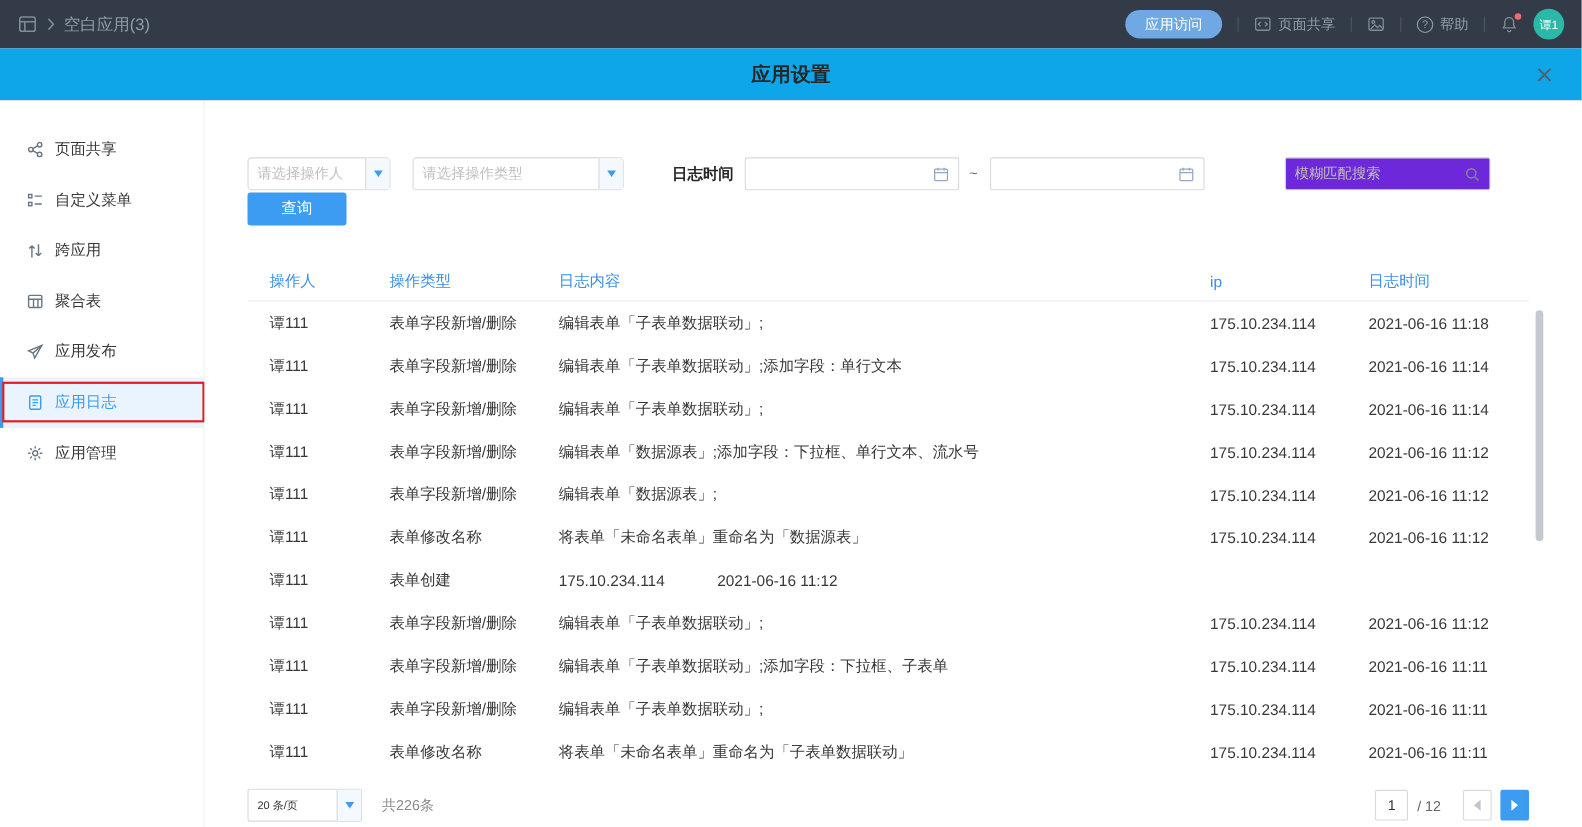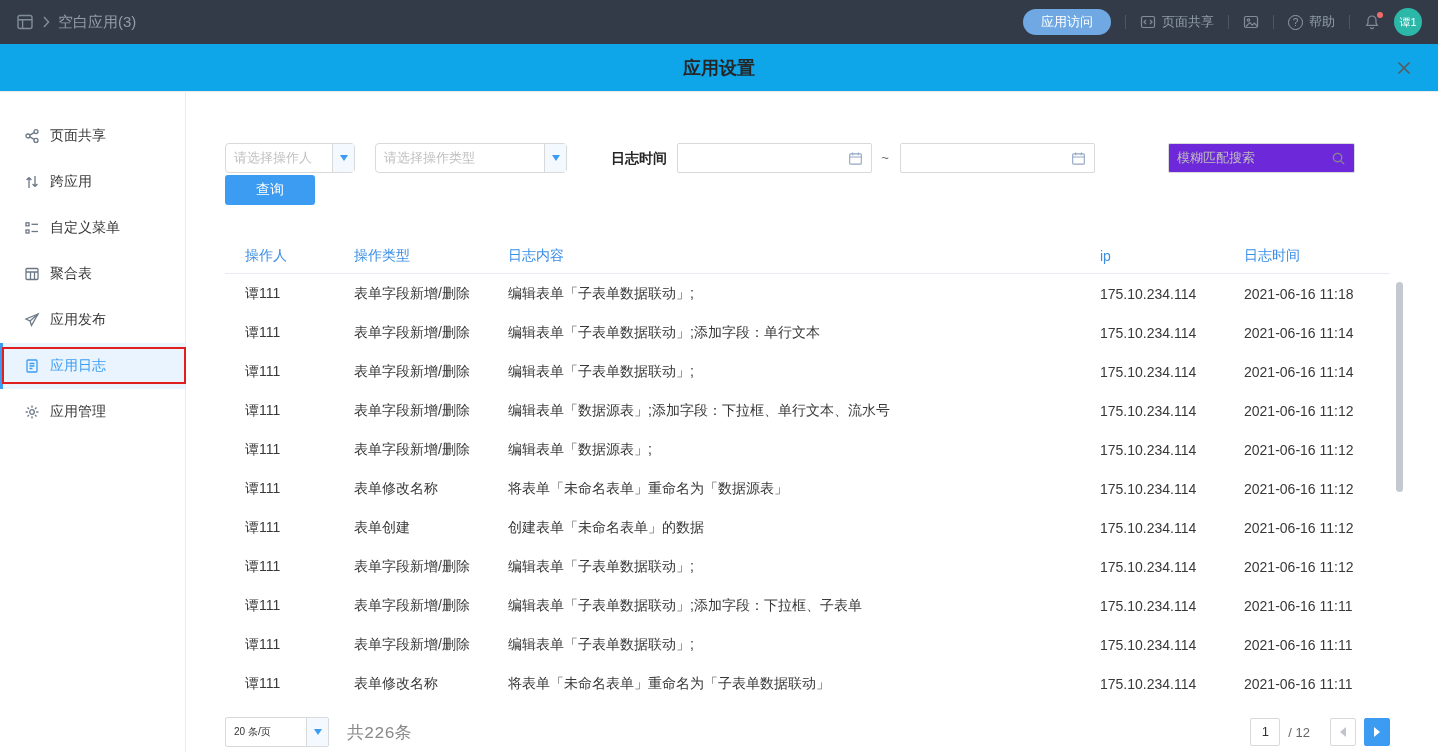--- a/index.html
+++ b/index.html
@@ -111,21 +111,21 @@
   .v-scrollbar { position:absolute; left:1210px; top:190px; width:7px; height:210px;
     border-radius:4px; background:var(--scrollbar); cursor:pointer; }
 
   
   .pagination { position:absolute; left:39px; right:48px; top:624px; height:32px;
     display:flex; align-items:center; }
   .page-size { position:relative; width:104px; height:30px; border:1px solid #D9D9D9;
     border-radius:2px; display:flex; align-items:center; background:#fff; cursor:pointer; }
   .page-size .val { flex:1; padding:0 8px; font-size:10px; color:#333;
     white-space:nowrap; }
-  .total { margin-left:18px; color:#8A8A8A; font-size:17px;font-family:Liberation Mono, monospace; }
+  .total { margin-left:18px; color:#8A8A8A; font-size:13px; }
   .pg-spacer { flex:1; }
   .page-input { width:30px; height:28px; border:1px solid #D9D9D9; border-radius:2px;
     text-align:center; line-height:26px; font-size:13px; color:#333; background:#fff;
     cursor:text; }
   .page-suffix { margin:0 12px 0 8px; color:#666; font-size:13px;text-align:right; }
   .pg-btn { width:26px; height:28px; border:1px solid #D9D9D9; border-radius:2px;
     display:flex; align-items:center; justify-content:center; background:#fff;
     margin-left:8px; cursor:pointer; }
   .pg-btn.next { background:var(--accent); border-color:var(--accent); }
   .tri-left { width:0; height:0; border-top:5px solid transparent;
@@ -209,35 +209,35 @@
             <circle cx="4" cy="8" r="2"></circle>
             <circle cx="12" cy="12.4" r="2"></circle>
             <path d="M5.9 7.1l4.2-2.5M5.9 8.9l4.2 2.5"></path>
           </svg>
         </span>
         <span class="sb-label">页面共享</span>
       </div>
       <div class="sb-item">
         <span class="sb-ico">
           <svg viewBox="0 0 16 16" fill="none" stroke="currentColor" stroke-width="1.3">
-            <path d="M5 14V3.5M5 3.5L2.6 6M5 3.5L7.4 6M11 2v10.5M11 12.5L8.6 10M11 12.5l2.4-2.5"></path>
-          </svg>
-        </span>
-        <span class="sb-label">跨应用</span>
-      </div>
-      <div class="sb-item">
-        <span class="sb-ico">
-          <svg viewBox="0 0 16 16" fill="none" stroke="currentColor" stroke-width="1.3">
             <rect x="2" y="2.8" width="3" height="3"></rect>
             <path d="M7.5 4.3H14"></path>
             <rect x="2" y="10" width="3" height="3"></rect>
             <path d="M7.5 11.5H14"></path>
           </svg>
         </span>
         <span class="sb-label">自定义菜单</span>
+      </div>
+      <div class="sb-item">
+        <span class="sb-ico">
+          <svg viewBox="0 0 16 16" fill="none" stroke="currentColor" stroke-width="1.3">
+            <path d="M5 14V3.5M5 3.5L2.6 6M5 3.5L7.4 6M11 2v10.5M11 12.5L8.6 10M11 12.5l2.4-2.5"></path>
+          </svg>
+        </span>
+        <span class="sb-label">跨应用</span>
       </div>
       <div class="sb-item">
         <span class="sb-ico">
           <svg viewBox="0 0 16 16" fill="none" stroke="currentColor" stroke-width="1.3">
             <rect x="2" y="2.5" width="12" height="11" rx="1"></rect>
             <path d="M2 6h12M6.5 6v7.5M10.5 6v7.5"></path>
           </svg>
         </span>
         <span class="sb-label">聚合表</span>
       </div>
@@ -366,21 +366,20 @@
           <div class="trow">
             <div class="cell c0">谭111</div>
             <div class="cell c1">表单修改名称</div>
             <div class="cell c2">将表单「未命名表单」重命名为「数据源表」</div>
             <div class="cell c3">175.10.234.114</div>
             <div class="cell c4">2021-06-16 11:12</div>
           </div>
           <div class="trow">
             <div class="cell c0">谭111</div>
             <div class="cell c1">表单创建</div>
-            <div class="cell c2">创建表单「未命名表单」的数据</div>
             <div class="cell c3">175.10.234.114</div>
             <div class="cell c4">2021-06-16 11:12</div>
           </div>
           <div class="trow">
             <div class="cell c0">谭111</div>
             <div class="cell c1">表单字段新增/删除</div>
             <div class="cell c2">编辑表单「子表单数据联动」;</div>
             <div class="cell c3">175.10.234.114</div>
             <div class="cell c4">2021-06-16 11:12</div>
           </div>

